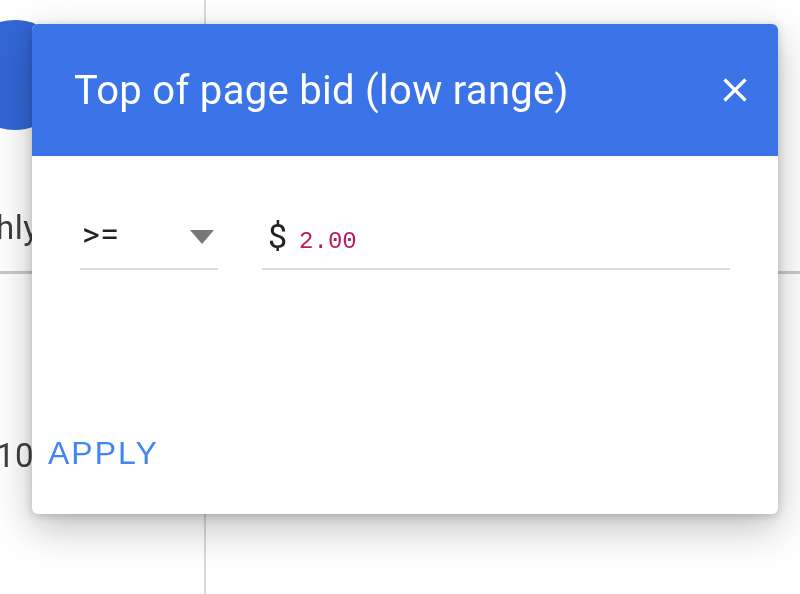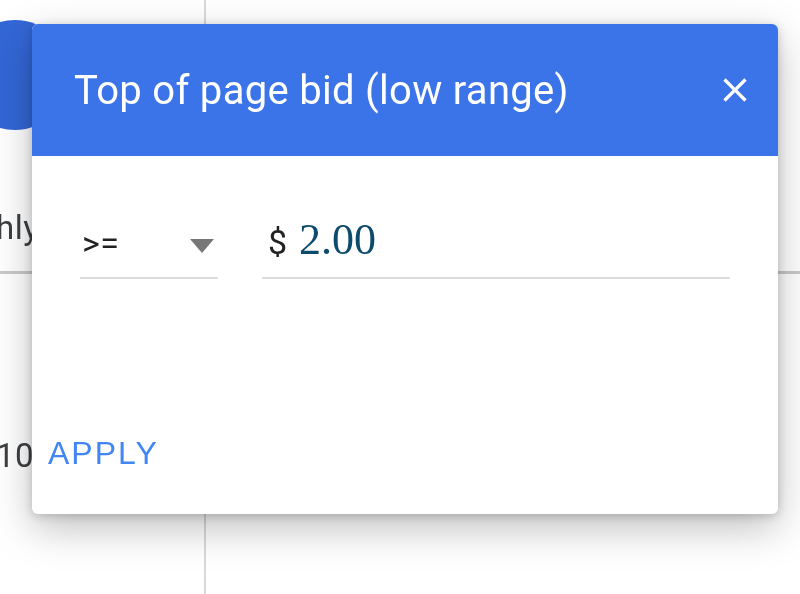--- a/index.html
+++ b/index.html
@@ -142,25 +142,25 @@
       border-bottom: 2px solid #dcdcdc;
       padding: 0 4px 12px 6px;
     }
     .value-field .currency {
       font-size: 34px;
       color: #222;
     }
     .value-field input {
       border: none;
       outline: none;
-      font-size: 44px;
-      color: #0c4a6e;
+      font-size: 24px;
+      color: #be185d;
       width: 100%;
       background: transparent;
-      font-family: Liberation Serif, serif;
+      font-family: Liberation Mono, monospace;
     }
 
     .dialog-footer {
       display: flex;
       justify-content: flex-start;
       padding: 0 34px 32px 0;
     }
     .apply-btn {
       background: transparent;
       border: none;

